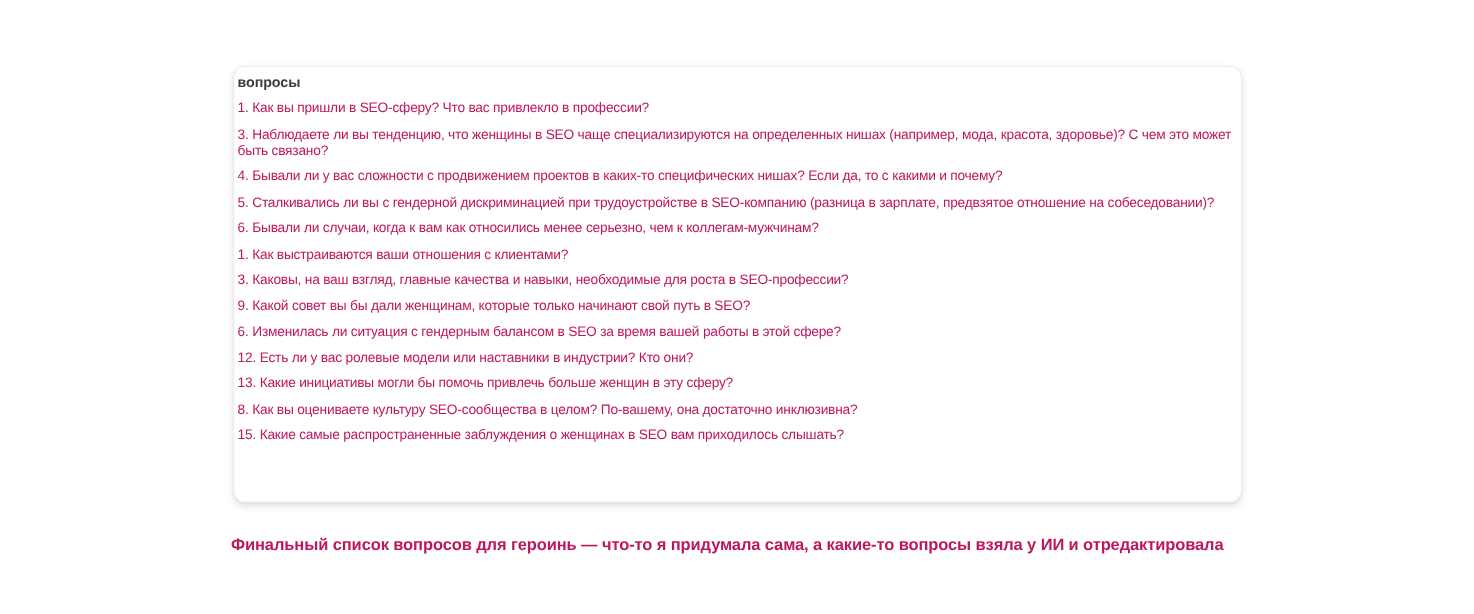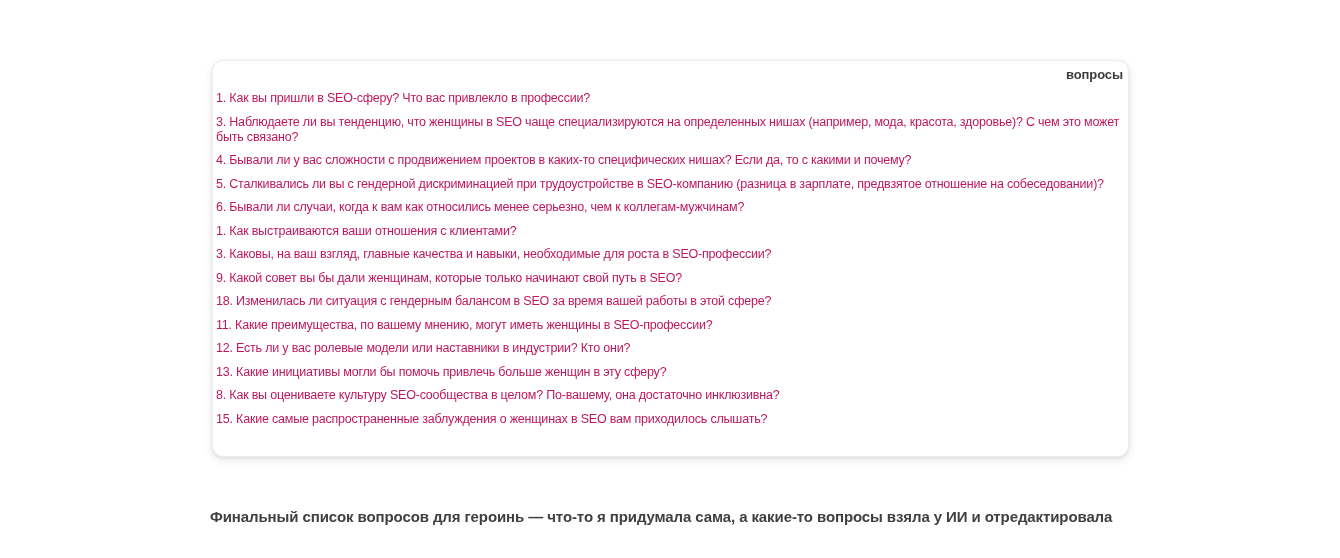--- a/index.html
+++ b/index.html
@@ -28,63 +28,61 @@
     overflow: hidden;
   }
 
   .card-title {
     font-size: 13px;
     font-weight: 700;
     line-height: 15px;
     color: #3d3d3d;
     margin: 0 0 9px 0;
     letter-spacing: -0.1px;
-    text-align: right;
   }
 
   .question-item {
     font-size: 12.5px;
     line-height: 15px;
     letter-spacing: -0.2px;
     color: #be185d;
     margin: 0 0 8.5px 0;
   }
 
   .question-item:last-child {
     margin-bottom: 0;
   }
 
   .figure-caption {
     position: absolute;
     left: 210px;
-    top: 493px;
+    top: 472px;
     width: 1000px;
     font-size: 15px;
     font-weight: 700;
     line-height: 18px;
-    color: #404040;
+    color: #be185d;
     letter-spacing: -0.1px;
   }
 </style>
 </head>
 <body>
 
 <div class="questions-card">
   <p class="card-title">вопросы</p>
   <div>
     <p class="question-item">1. Как вы пришли в SEO-сферу? Что вас привлекло в профессии?</p>
     <p class="question-item">3. Наблюдаете ли вы тенденцию, что женщины в SEO чаще специализируются на определенных нишах (например, мода, красота, здоровье)? С чем это может быть связано?</p>
     <p class="question-item">4. Бывали ли у вас сложности с продвижением проектов в каких-то специфических нишах? Если да, то с какими и почему?</p>
     <p class="question-item">5. Сталкивались ли вы с гендерной дискриминацией при трудоустройстве в SEO-компанию (разница в зарплате, предвзятое отношение на собеседовании)?</p>
     <p class="question-item">6. Бывали ли случаи, когда к вам как относились менее серьезно, чем к коллегам-мужчинам?</p>
     <p class="question-item">1. Как выстраиваются ваши отношения с клиентами?</p>
     <p class="question-item">3. Каковы, на ваш взгляд, главные качества и навыки, необходимые для роста в SEO-профессии?</p>
     <p class="question-item">9. Какой совет вы бы дали женщинам, которые только начинают свой путь в SEO?</p>
-    <p class="question-item">18. Изменилась ли ситуация с гендерным балансом в SEO за время вашей работы в этой сфере?</p>
-    <p class="question-item">11. Какие преимущества, по вашему мнению, могут иметь женщины в SEO-профессии?</p>
+    <p class="question-item">6. Изменилась ли ситуация с гендерным балансом в SEO за время вашей работы в этой сфере?</p>
     <p class="question-item">12. Есть ли у вас ролевые модели или наставники в индустрии? Кто они?</p>
     <p class="question-item">13. Какие инициативы могли бы помочь привлечь больше женщин в эту сферу?</p>
     <p class="question-item">8. Как вы оцениваете культуру SEO-сообщества в целом? По-вашему, она достаточно инклюзивна?</p>
     <p class="question-item">15. Какие самые распространенные заблуждения о женщинах в SEO вам приходилось слышать?</p>
   </div>
 </div>
 
 <p class="figure-caption">Финальный список вопросов для героинь — что-то я придумала сама, а какие-то вопросы взяла у ИИ и отредактировала</p>
 
 </body></html>

